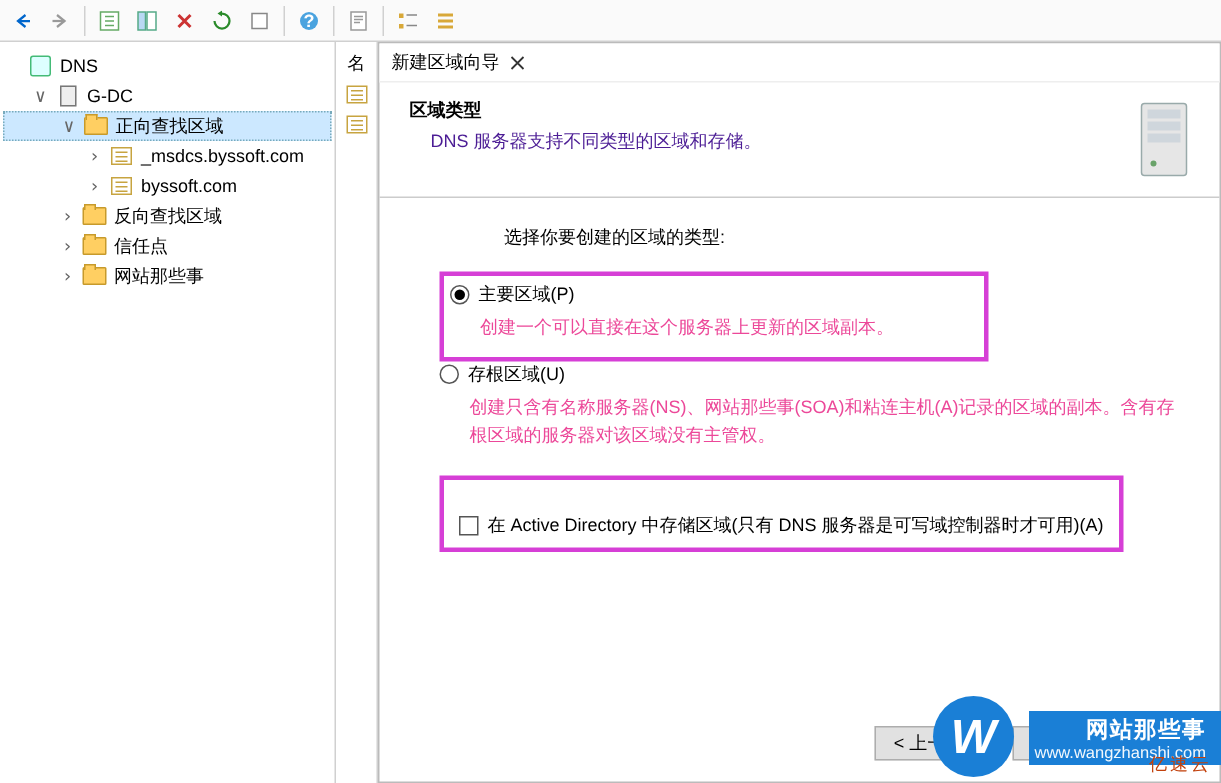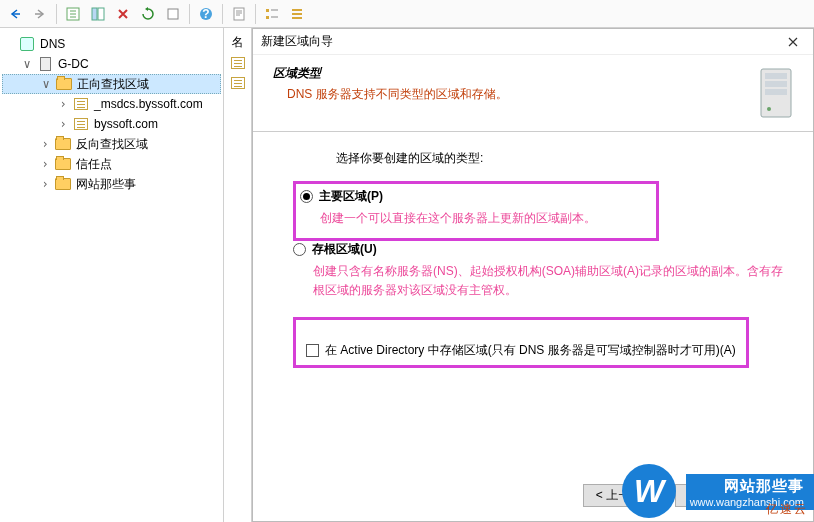--- a/index.html
+++ b/index.html
@@ -20,31 +20,31 @@
   .indent1 { padding-left: 18px; }
   .indent2 { padding-left: 36px; }
   .indent3 { padding-left: 54px; }
 
   
   .mid-strip { width: 28px; border-right: 1px solid #d0d0d0; padding-top: 6px; display: flex; flex-direction: column; align-items: center; gap: 4px; background:#fff; }
 
   
   .dialog-area { flex: 1; position: relative; background: #fff; }
   .wizard { position: absolute; left: 0; top: 0; width: 100%; height: 100%; border: 1px solid #bbb; background: #fff; }
-  .wiz-title { height: 26px; display: flex; align-items: center; justify-content: space-between; padding: 0 8px; background: #fff; border-bottom: 1px solid #eee; }
+  .wiz-title { height: 26px; display: flex; align-items: center; justify-content: flex-start; padding: 0 8px; background: #fff; border-bottom: 1px solid #eee; }
   .wiz-close { width: 24px; height: 20px; display:flex; align-items:center; justify-content:center; }
   .wiz-header { display: flex; align-items: flex-start; justify-content: space-between; padding: 10px 16px 10px 20px; border-bottom: 1px solid #ccc; }
-  .wiz-header h1 { font-size: 12px; font-weight: bold; margin-bottom: 4px; font-style: italic; }
-  .wiz-header p { font-size: 12px; color: #c2410c; padding-left: 14px; }
+  .wiz-header h1 { font-size: 12px; font-weight: bold; margin-bottom: 4px; }
+  .wiz-header p { font-size: 12px; color: #4c1d95; padding-left: 14px; }
   .server-ico { width: 42px; height: 56px; }
 
   .wiz-body { padding: 18px 26px 8px 40px; }
   .prompt { margin-bottom: 14px; margin-left: 43px; }
   .opt-block { margin-bottom: 16px; }
-  .radio-line { display:flex; align-items:center; gap:6px; margin-bottom: 4px; font-weight: bold; }
+  .radio-line { display:flex; align-items:center; gap:6px; margin-bottom: 4px; }
   .radio { width:13px; height:13px; border:1px solid #555; border-radius:50%; display:flex; align-items:center; justify-content:center; }
   .radio.checked::after { content:""; width:7px; height:7px; background:#000; border-radius:50%; }
   .opt-desc { padding-left: 20px; color:#ec4899; line-height:1.6; max-width: 505px; }
 
   .highlight { border: 3px solid #d63fd6; padding: 4px 60px 6px 4px; display:inline-block; }
 
   .chk-line { display:flex; align-items:center; gap:6px;margin-top:16px; }
   .chk { width:13px; height:13px; border:1px solid #555; }
 
   .wiz-buttons { position: absolute; bottom: 14px; right: 50px; display:flex; gap:0; }
@@ -250,21 +250,21 @@
             <div class="opt-desc">创建一个可以直接在这个服务器上更新的区域副本。</div>
           </div>
         </div>
 
 
         <div class="opt-block">
           <div class="radio-line">
             <span class="radio"></span>
             <span>存根区域(U)</span>
           </div>
-          <div class="opt-desc">创建只含有名称服务器(NS)、起始授权机构(SOA)辅助区域(A)记录的区域的副本。含有存根区域的服务器对该区域没有主管权。</div>
+          <div class="opt-desc">创建只含有名称服务器(NS)、网站那些事(SOA)和粘连主机(A)记录的区域的副本。含有存根区域的服务器对该区域没有主管权。</div>
         </div>
 
         <div class="highlight" style="padding:6px 10px">
           <div class="chk-line">
             <span class="chk"></span>
             <span>在 Active Directory 中存储区域(只有 DNS 服务器是可写域控制器时才可用)(A)</span>
           </div>
         </div>
       </div>
 

